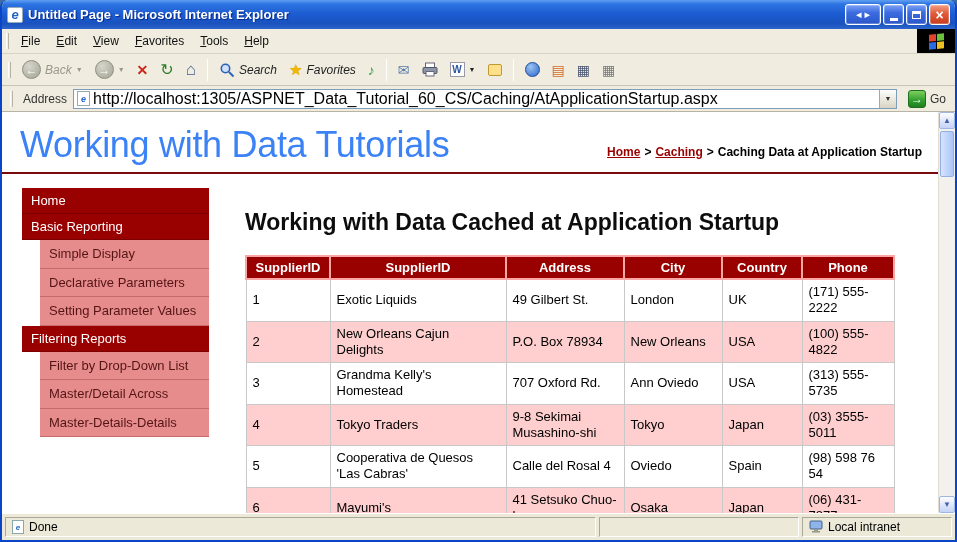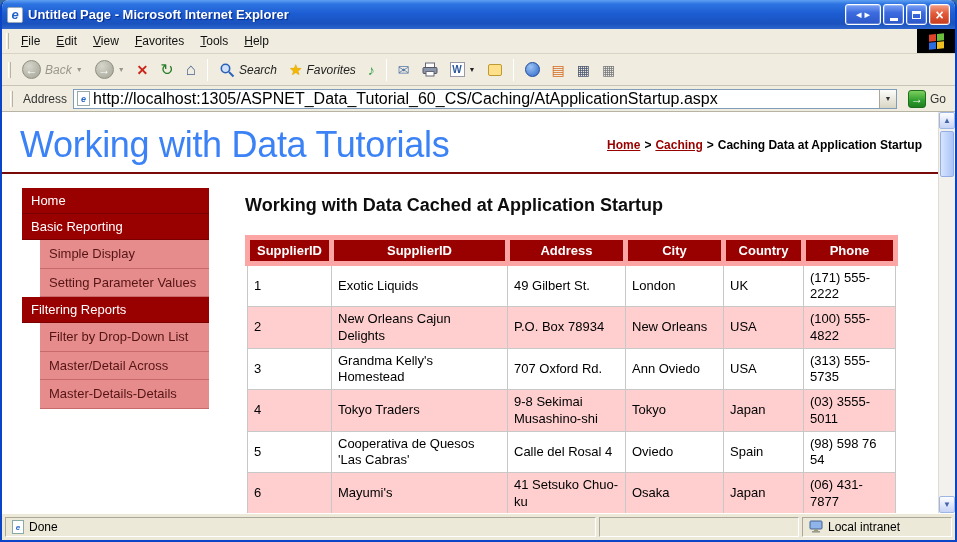--- a/index.html
+++ b/index.html
@@ -78,39 +78,39 @@
   .go-box { width:18px; height:18px; border-radius:3px; display:flex; align-items:center; justify-content:center;
             color:#fff; font-weight:bold; font-size:12px; border:1px solid #1d6e1d;
             background:linear-gradient(180deg,#7ecf5e,#2e9e2e 60%,#1f7f1f); }
 
   
   .content { position:relative; flex:1; background:#fff; overflow:hidden; }
   .page { position:absolute; top:0; left:0; right:17px; bottom:0; overflow:hidden; }
 
   .page-header { display:flex; justify-content:space-between; align-items:flex-start; padding:12px 8px 6px 18px; }
   .site-title { font-size:36px; color:#3b82f6; letter-spacing:-0.3px; white-space:nowrap; }
-  .breadcrumb { margin-top:14px; font-size:12px; font-weight:bold; color:#000; white-space:nowrap; padding-right:8px; }
+  .breadcrumb { margin-top:21px; font-size:12px; font-weight:bold; color:#000; white-space:nowrap; padding-right:8px; }
   .breadcrumb a { color:var(--maroon,#990000); text-decoration:underline; cursor:pointer; }
   .crumb-sep { margin:0 4px; }
 
   .rule { height:2px; background:#7a0a0a; }
 
   .body-wrap { display:flex; padding-top:14px; }
 
   .sidebar { width:187px; margin-left:20px; font-size:13px; flex:0 0 187px; }
   .nav-header { background:var(--maroon,#990000); color:#fff; padding:5px 9px; border-bottom:1px solid #7a0000; cursor:pointer; }
   .nav-item { background:var(--sidebar-pink,#E78C8C); color:#551414; padding:5px 9px; margin-left:18px;
               border-bottom:1px solid #c96a6a; line-height:1.35; cursor:pointer; }
 
   .main { flex:1; padding:0 22px 0 36px; min-width:0; }
-  .main h1 { font-size:18px; font-weight:bold; color:#0d0d0d; margin:6px 0 18px; line-height:1.27; max-width:570px; }
+  .main h1 { font-size:23px; font-weight:bold; color:#0d0d0d; margin:20px 0 18px; line-height:1.27; max-width:570px; }
 
   table.grid { border-collapse:collapse; table-layout:fixed; font-size:13px; color:#000; }
   table.grid th { background:var(--maroon,#990000); color:#fff; font-weight:bold; text-align:center;
-                  padding:3px 4px; border:5px solid #fca5a5; font-size:13px; }
+                  padding:3px 4px; border:2px solid #fca5a5; font-size:13px; }
   table.grid td { padding:4px 6px; border:1px solid #c8c8c8; vertical-align:middle; line-height:1.25;
                   overflow:hidden; word-wrap:break-word; }
   table.grid tr.alt td { background:var(--row-pink,#FFCFCF); }
   table.grid th:nth-child(1), table.grid td:nth-child(1) { width:84px; }
   table.grid th:nth-child(2), table.grid td:nth-child(2) { width:176px; }
   table.grid th:nth-child(3), table.grid td:nth-child(3) { width:118px; }
   table.grid th:nth-child(4), table.grid td:nth-child(4) { width:98px; }
   table.grid th:nth-child(5), table.grid td:nth-child(5) { width:80px; }
   table.grid th:nth-child(6), table.grid td:nth-child(6) { width:92px; }
 
@@ -276,20 +276,21 @@
         <span class="breadcrumb">
           <a>Home</a><span class="crumb-sep">&gt;</span><a>Caching</a><span class="crumb-sep">&gt;</span><span>Caching Data at Application Startup</span>
         </span>
       </div>
       <div class="rule"></div>
       <div class="body-wrap">
         <div class="sidebar">
             <div class="nav-header">Home</div>
             <div class="nav-header">Basic Reporting</div>
             <div class="nav-item">Simple Display</div>
+            <div class="nav-item">Declarative Parameters</div>
             <div class="nav-item">Setting Parameter Values</div>
             <div class="nav-header">Filtering Reports</div>
             <div class="nav-item">Filter by Drop-Down List</div>
             <div class="nav-item">Master/Detail Across</div>
             <div class="nav-item">Master-Details-Details</div>
           </div>
         <div class="main">
           <h1>Working with Data Cached at Application Startup</h1>
           <table class="grid">
             <thead>

